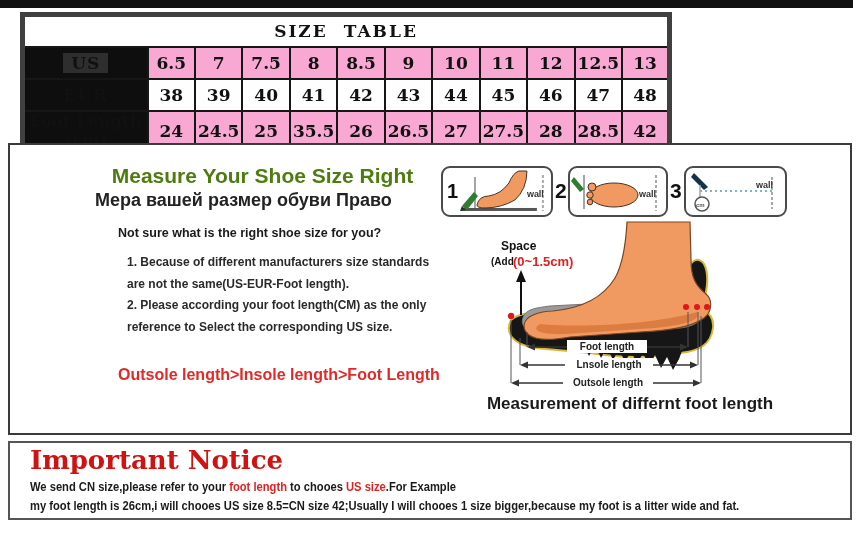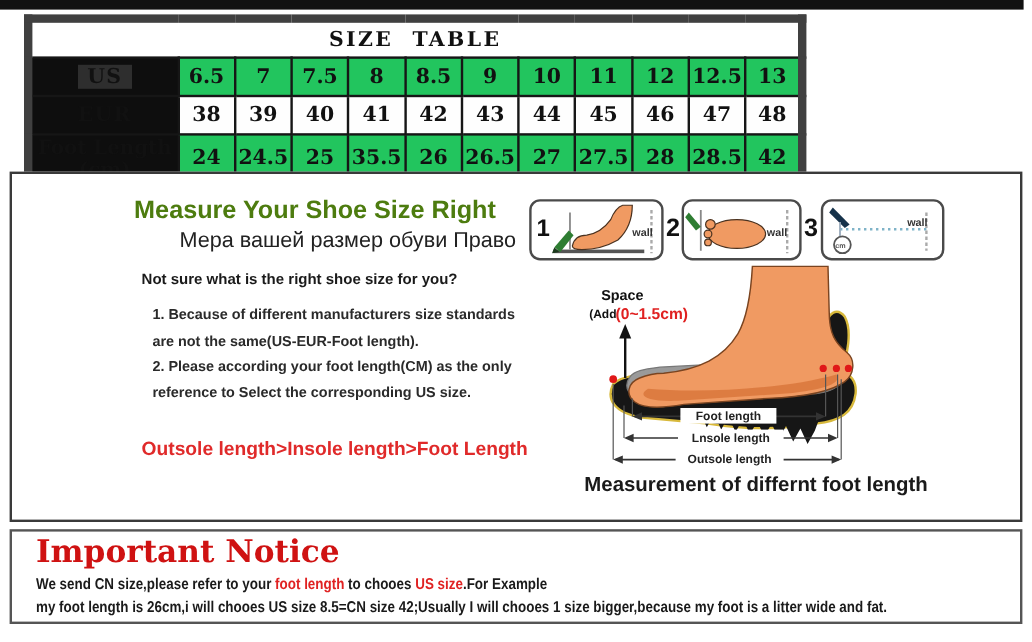--- a/index.html
+++ b/index.html
@@ -4,39 +4,39 @@
 <style>
   * { margin:0; padding:0; box-sizing:border-box; }
   body { font-family:"Liberation Sans", sans-serif; background:#ffffff; }
   #page { position:relative; width:860px; height:535px; background:#fff; overflow:hidden; }
 
   
   .top-bar { position:absolute; left:0; top:0; width:853px; height:8px; background:#111; }
 
   
   table.size-table { position:absolute; left:20px; top:12px; width:652px;
-    border-collapse:collapse; table-layout:fixed; border:7px solid #404040; }
+    border-collapse:collapse; table-layout:fixed; border:5px solid #404040; }
   table.size-table td { border:2px solid #161616; text-align:center; vertical-align:middle;
     font-family:"DejaVu Serif", serif; font-weight:bold; font-size:17px; color:#111; height:32px; }
   td.table-title { height:30px; background:#fff; font-size:24px; letter-spacing:2px; word-spacing:8px; }
-  tr.row-gray td { background:#22c55e; }
+  tr.row-gray td { background:#f9a8d4; }
   tr.row-white td { background:#fefefe; }
   td.rowlabel { background:#0e0e0e !important; color:#fff;
     font-family:"Liberation Sans", sans-serif; font-size:25px; letter-spacing:1px; }
   tr:nth-child(4) td.rowlabel { font-size:16.5px; letter-spacing:0; }
   .us-hl { background:#2e2e2e; padding:0 8px; }
 
   
   .mid-box { position:absolute; left:8px; top:143px; width:844px; height:292px;
     border:2px solid #3a3a3a; background:#fff; }
 
   .g-heading { position:absolute; left:95px; top:164px; width:335px; text-align:center;
     font-weight:bold; font-size:21px; color:#4d7c0f; letter-spacing:0px; }
-  .g-heading-ru { position:absolute; left:95px; top:190px; width:335px; text-align:right;
-    font-weight:normal; font-size:18px; color:#222; }
+  .g-heading-ru { position:absolute; left:95px; top:190px; width:335px; text-align:left;
+    font-weight:bold; font-size:18px; color:#222; }
   .g-question { position:absolute; left:118px; top:226px; font-weight:bold; font-size:12.5px; color:#1a1a1a; }
   .g-points { position:absolute; left:127px; top:252px; width:315px; font-size:12px;
     font-weight:bold; color:#2a2a2a; line-height:1.8; }
   .g-points p { margin:0; }
   .g-warning { position:absolute; left:118px; top:366px; font-size:16px; font-weight:bold; color:#e02a2a; }
 
   
   .step-box { position:absolute; top:166px; height:51px; border:2px solid #4a4a4a;
     border-radius:9px; background:#fff; display:flex; align-items:center; overflow:hidden; }
   .step-num-in { font-weight:bold; font-size:20px; color:#111; padding:0 1px 0 4px; }

